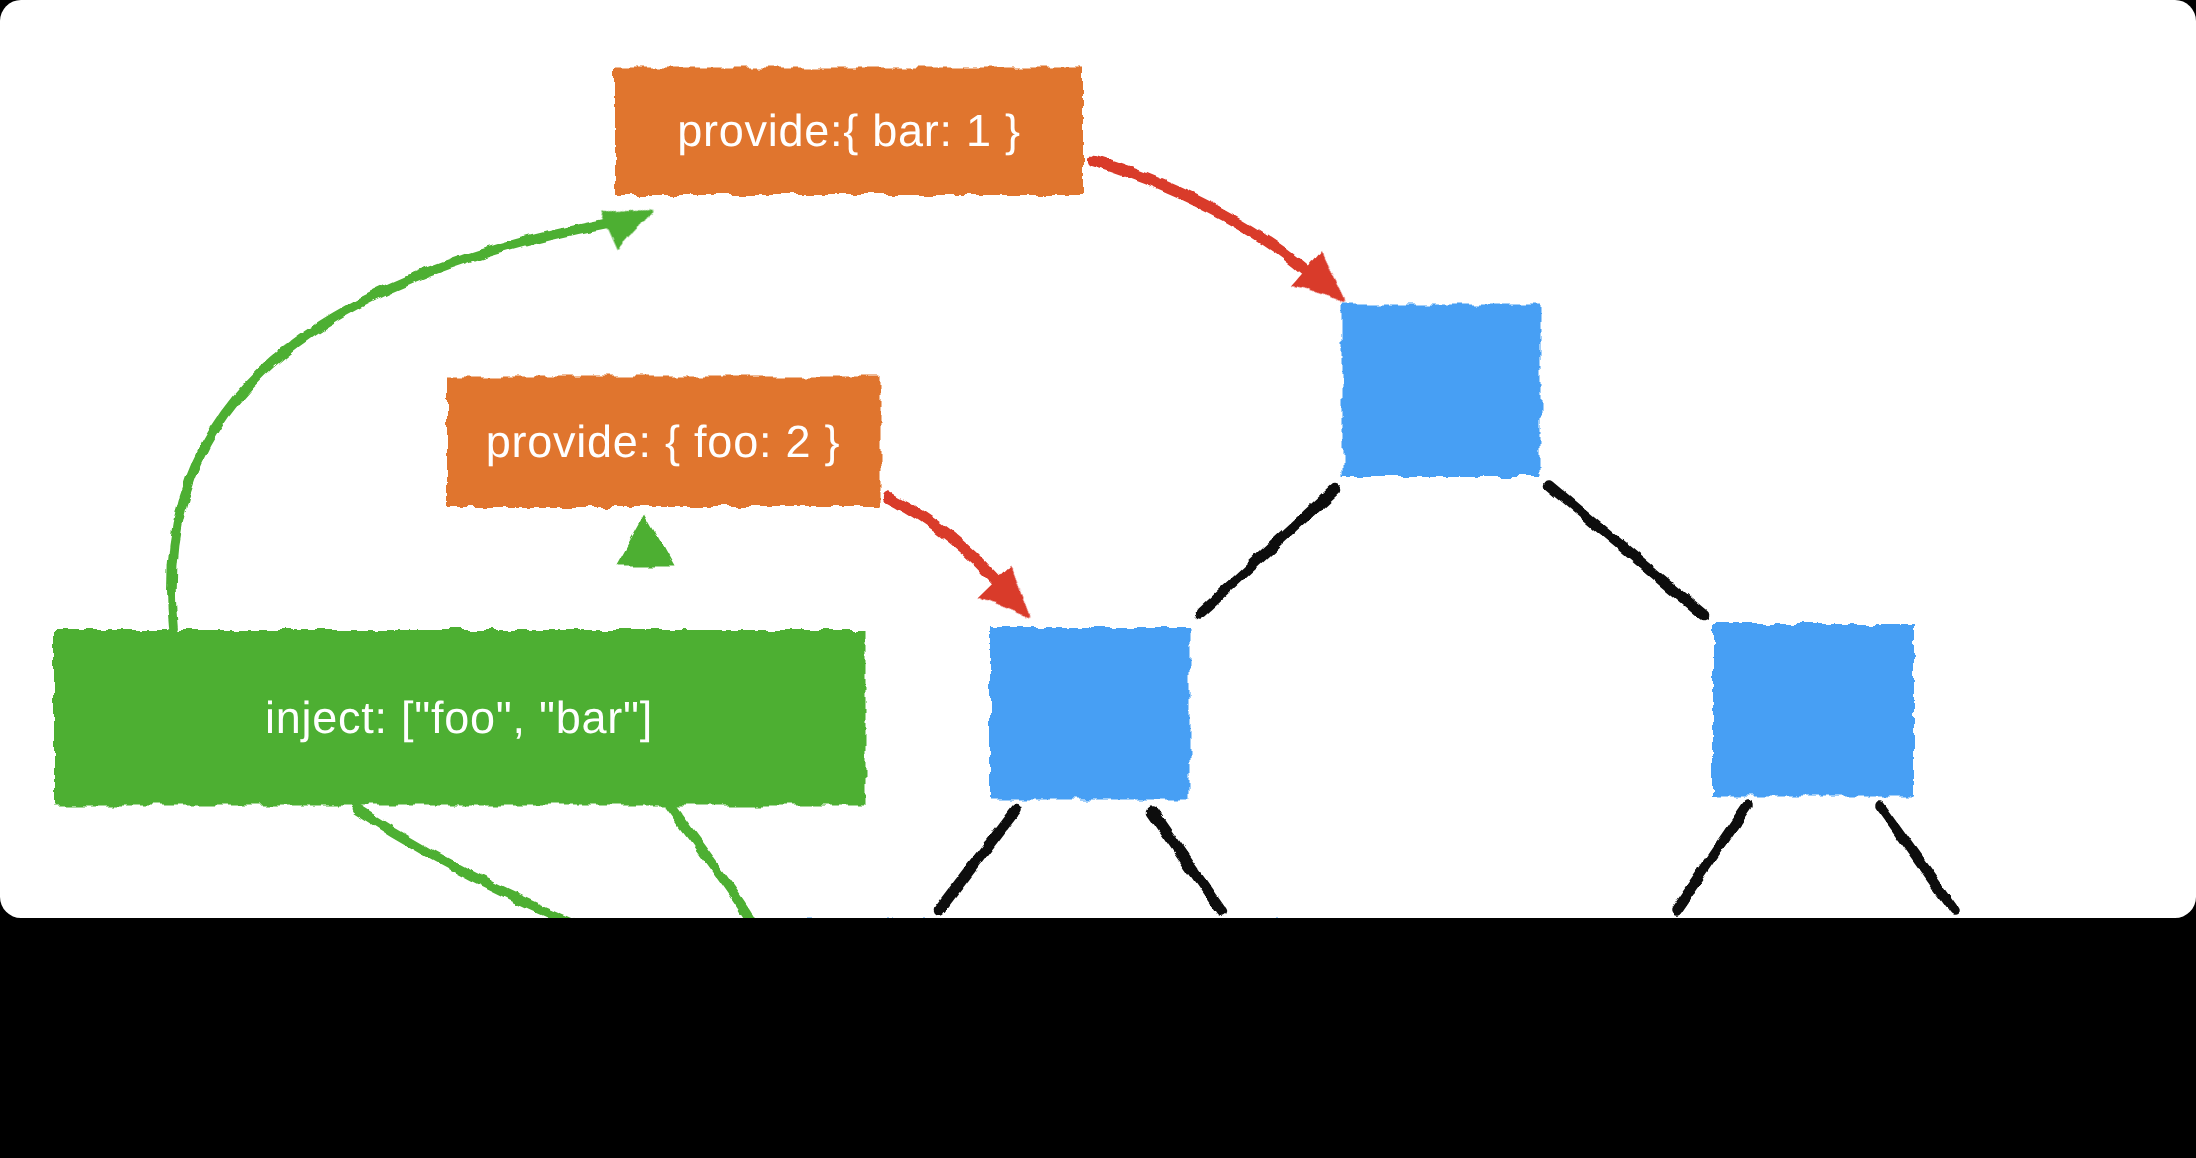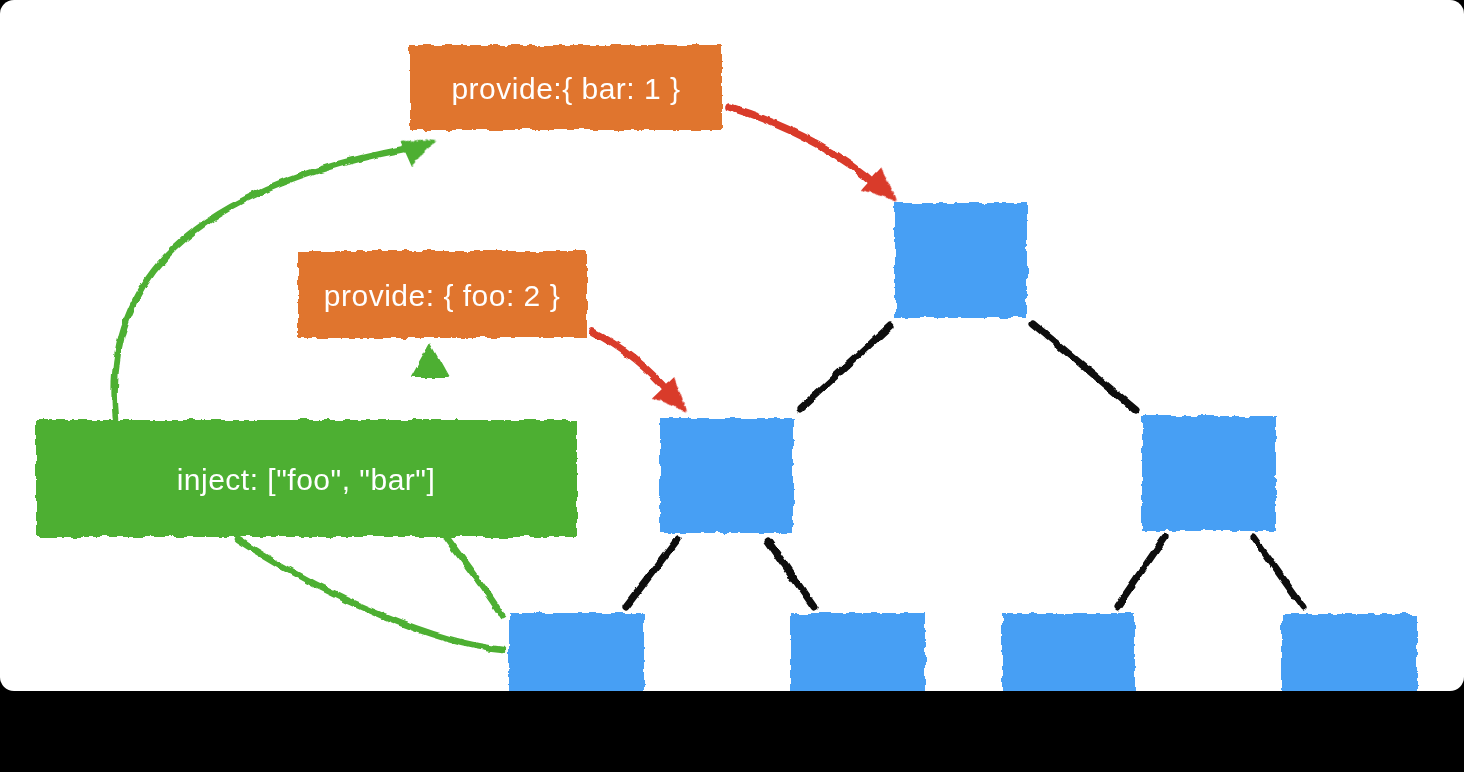--- a/index.html
+++ b/index.html
@@ -6,21 +6,21 @@
     margin: 0;
     padding: 0;
     background: #000000;
     width: 1464px;
     height: 772px;
     overflow: hidden;
   }
   .canvas {
     position: relative;
     width: 1464px;
-    height: 691px;
+    height: 612px;
     background: #ffffff;
     border-radius: 14px;
     overflow: hidden;
   }
   svg { display: block; }
   .box-label {
     font-family: "Liberation Sans", "DejaVu Sans", sans-serif;
     font-size: 30px;
     font-weight: 400;
     letter-spacing: 0.5px;

